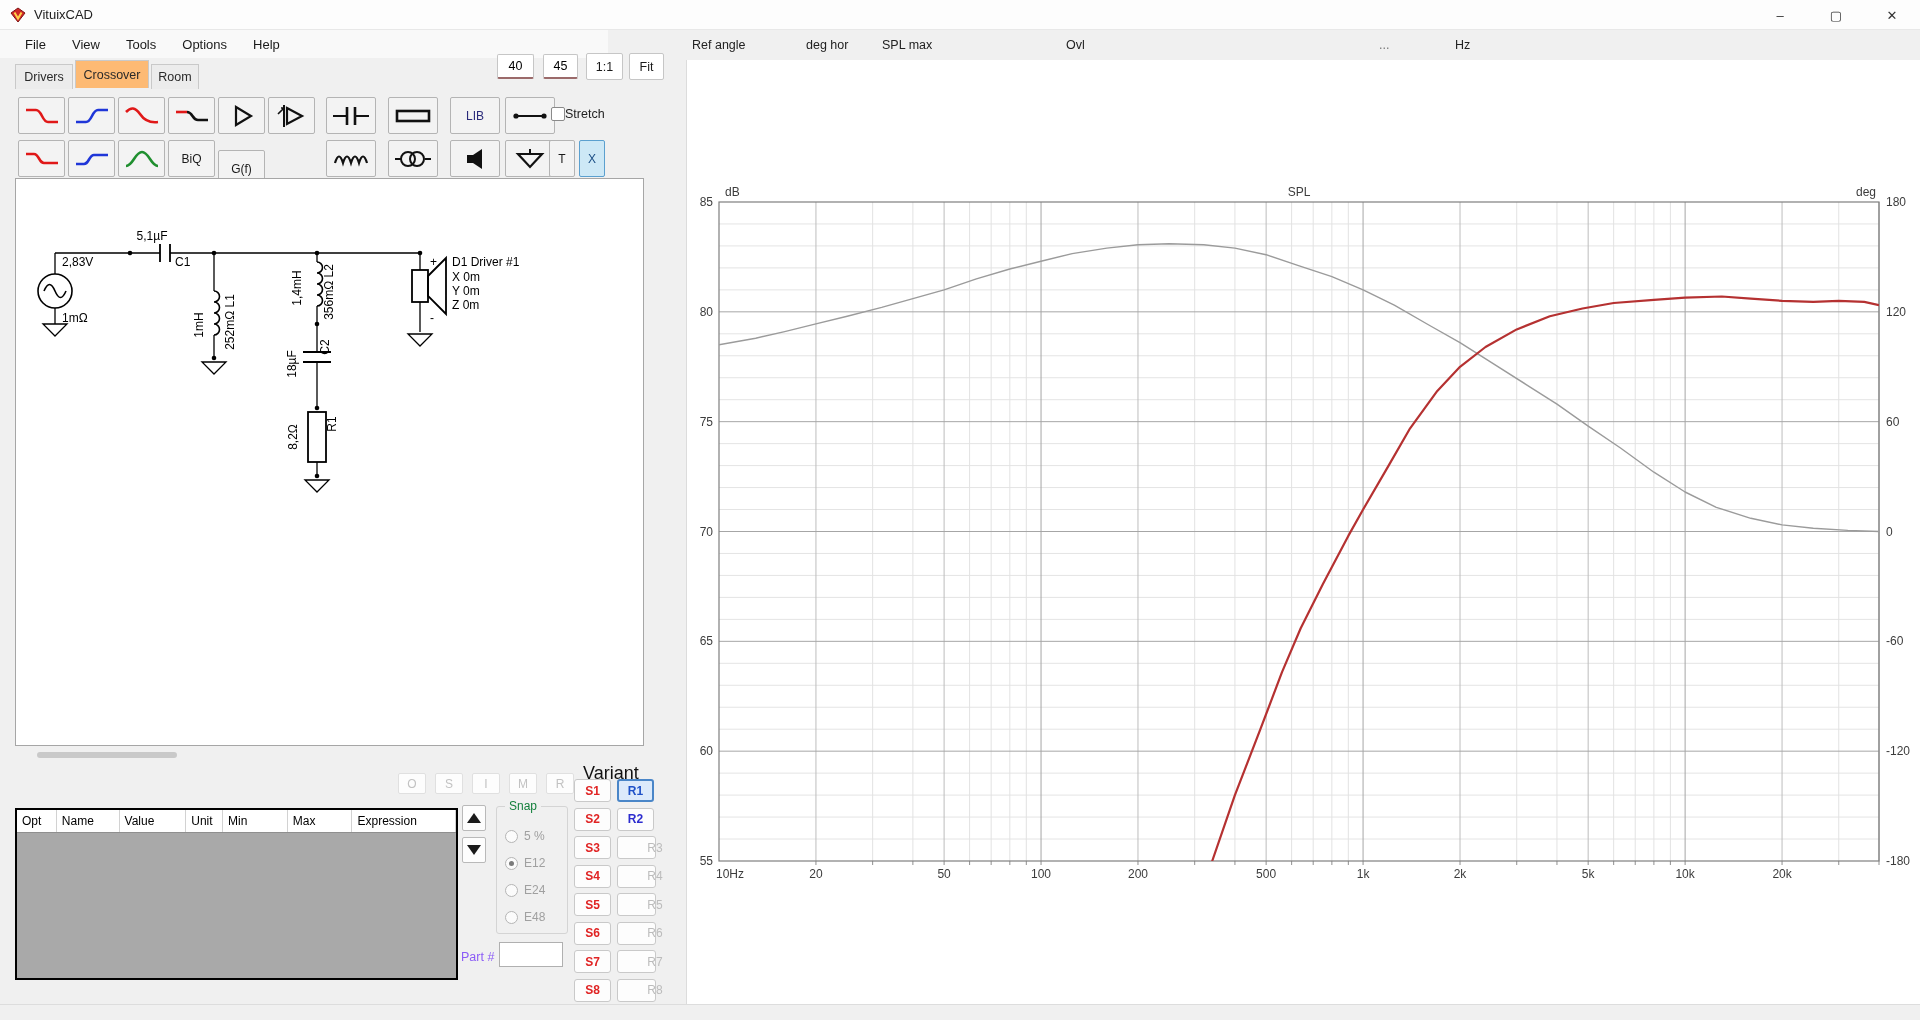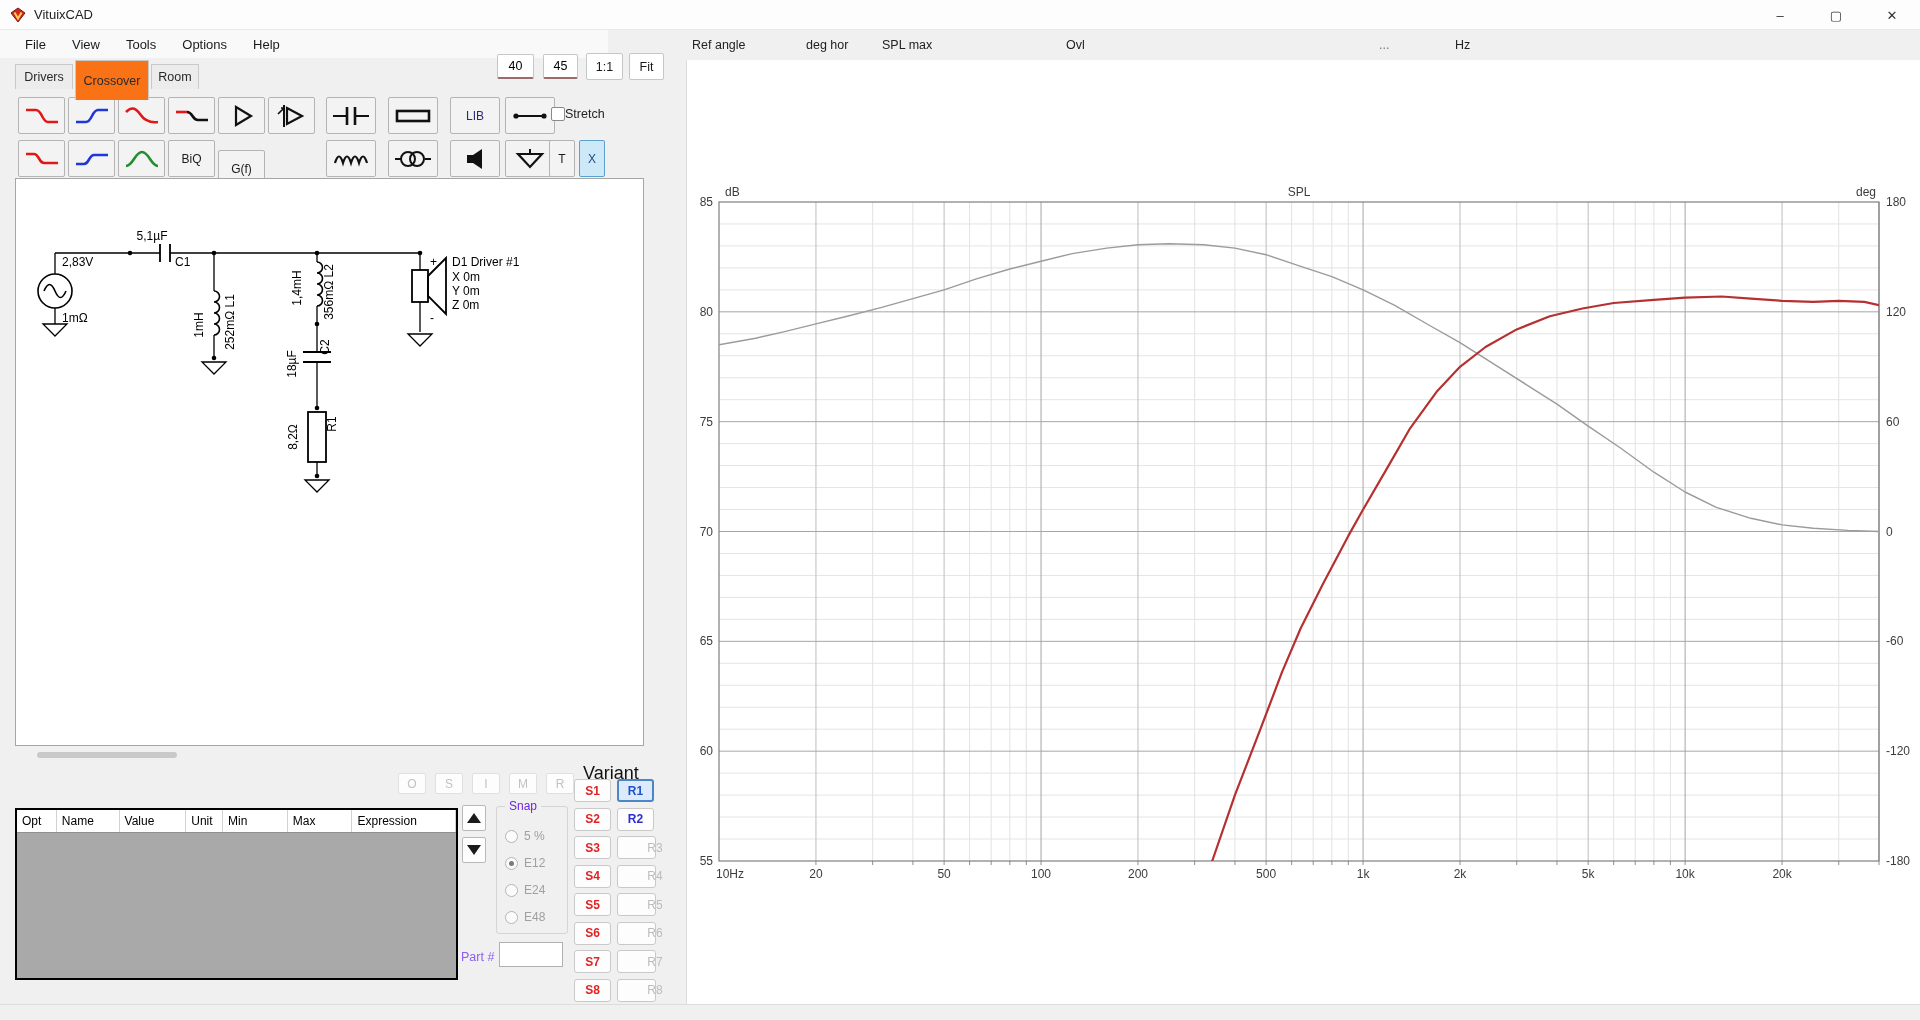--- a/index.html
+++ b/index.html
@@ -12,21 +12,21 @@
   #app-title { position:absolute; left:34px; top:7px; font-size:13px; color:#222; }
   #win-controls { position:absolute; right:0; top:0; height:30px; display:flex; }
   .win-btn { width:56px; height:30px; display:flex; align-items:center; justify-content:center; font-size:13px; color:#333; }
 
   
   #menubar { position:absolute; left:0; top:30px; width:608px; height:28px; background:#f9f9f9; display:flex; align-items:center; padding-left:14px; gap:4px; }
   .menu-item { padding:4px 11px; font-size:13px; color:#1a1a1a; }
 
   
   .tab { position:absolute; top:64px; height:25px; background:#ececec; border:1px solid #c9c9c9; border-bottom:none; display:flex; align-items:center; justify-content:center; font-size:12.5px; color:#2a2a2a; }
-  .tab.active { top:60px; height:40px; background:#f97316; z-index:2; }
+  .tab.active { top:60px; height:28px; background:#fdba74; z-index:2; }
 
   .mini-box { position:absolute; background:#fff; border:1px solid #c6c6c6; border-radius:2px; display:flex; align-items:center; justify-content:center; font-size:12.5px; }
   .num-box { color:#000000; border-bottom:2px solid #9b6a6a; }
 
   
   .tb { position:absolute; height:37px; background:#f3f3f3; border:1px solid #b4b4b4; border-radius:2px; display:flex; align-items:center; justify-content:center; font-size:12px; color:#1a1a1a; }
   .tb svg { display:block; }
   .tb.active-x { background:#cde8f6; border-color:#5ba0cf; color:#1d4f86; }
   #stretch-wrap { position:absolute; display:flex; align-items:center; font-size:12.5px; color:#222; }
   .cb { width:14px; height:14px; background:#fff; border:1px solid #8a8a8a; border-radius:2px; }
@@ -39,21 +39,21 @@
   
   .osimr { position:absolute; top:773px; width:28px; height:21px; background:#fdfdfd; border:1px solid #e0e0e0; border-radius:2px; color:#c2c2c2; font-size:12px; display:flex; align-items:center; justify-content:center; }
   #param-table { position:absolute; left:15px; top:808px; width:443px; height:172px; border:2px solid #000000; background:#a9a9a9; }
   #param-head { display:flex; background:#fff; height:23px; border-bottom:1px solid #8f8f8f; }
   #param-head .col { border-right:1px solid #d2d2d2; font-size:12px; display:flex; align-items:center; padding-left:5px; color:#000; }
   .updown { position:absolute; left:462px; width:24px; height:26px; background:#fdfdfd; border:1px solid #b9b9b9; border-radius:2px; display:flex; align-items:center; justify-content:center; }
   .tri-up { width:0; height:0; border-left:7px solid transparent; border-right:7px solid transparent; border-bottom:10px solid #1a1a1a; }
   .tri-dn { width:0; height:0; border-left:7px solid transparent; border-right:7px solid transparent; border-top:10px solid #1a1a1a; }
 
   #snap-group { position:absolute; left:496px; top:806px; width:72px; height:128px; border:1px solid #d4d4d4; border-radius:3px; }
-  #snap-label { position:absolute; left:8px; top:-8px; background:#f0f0f0; padding:0 4px; font-size:12px; color:#6d28d9; }
+  #snap-label { position:absolute; left:8px; top:-8px; background:#f0f0f0; padding:0 4px; font-size:12px; color:#15803d; }
   .snap-row { position:absolute; left:8px; display:flex; align-items:center; gap:6px; font-size:12px; color:#a0a0a0; }
   .radio { width:13px; height:13px; border-radius:50%; background:#fbfbfb; border:1px solid #b5b5b5; position:relative; }
   .radio.sel::after { content:""; position:absolute; left:3px; top:3px; width:5px; height:5px; border-radius:50%; background:#7b7b7b; }
 
   #part-label { position:absolute; left:461px; top:950px; font-size:12.5px; color:#8b5cf6; }
   #part-input { position:absolute; left:499px; top:942px; width:64px; height:25px; border:1px solid #b0b0b0; background:#fff; }
 
   #variant-label { position:absolute; left:583px; top:763px; font-size:18px; color:#111; }
   .var-btn { position:absolute; width:37px; height:23px; background:#fdfdfd; border:1px solid #c9c9c9; border-radius:3px; font-size:12px; font-weight:bold; display:flex; align-items:center; justify-content:center; }
   .var-s { color:#e02424; }

